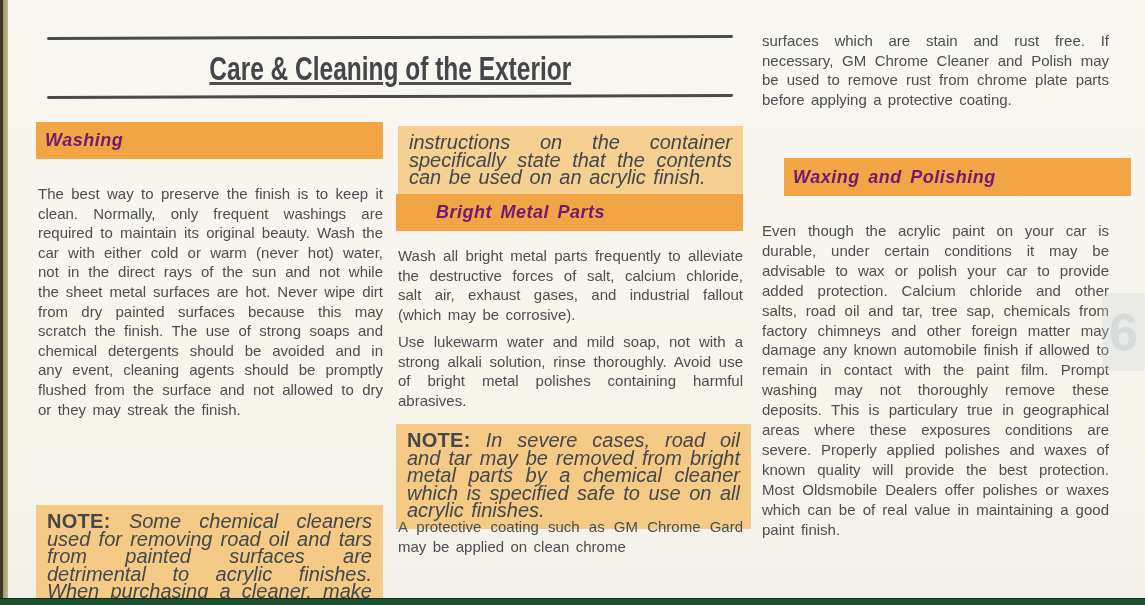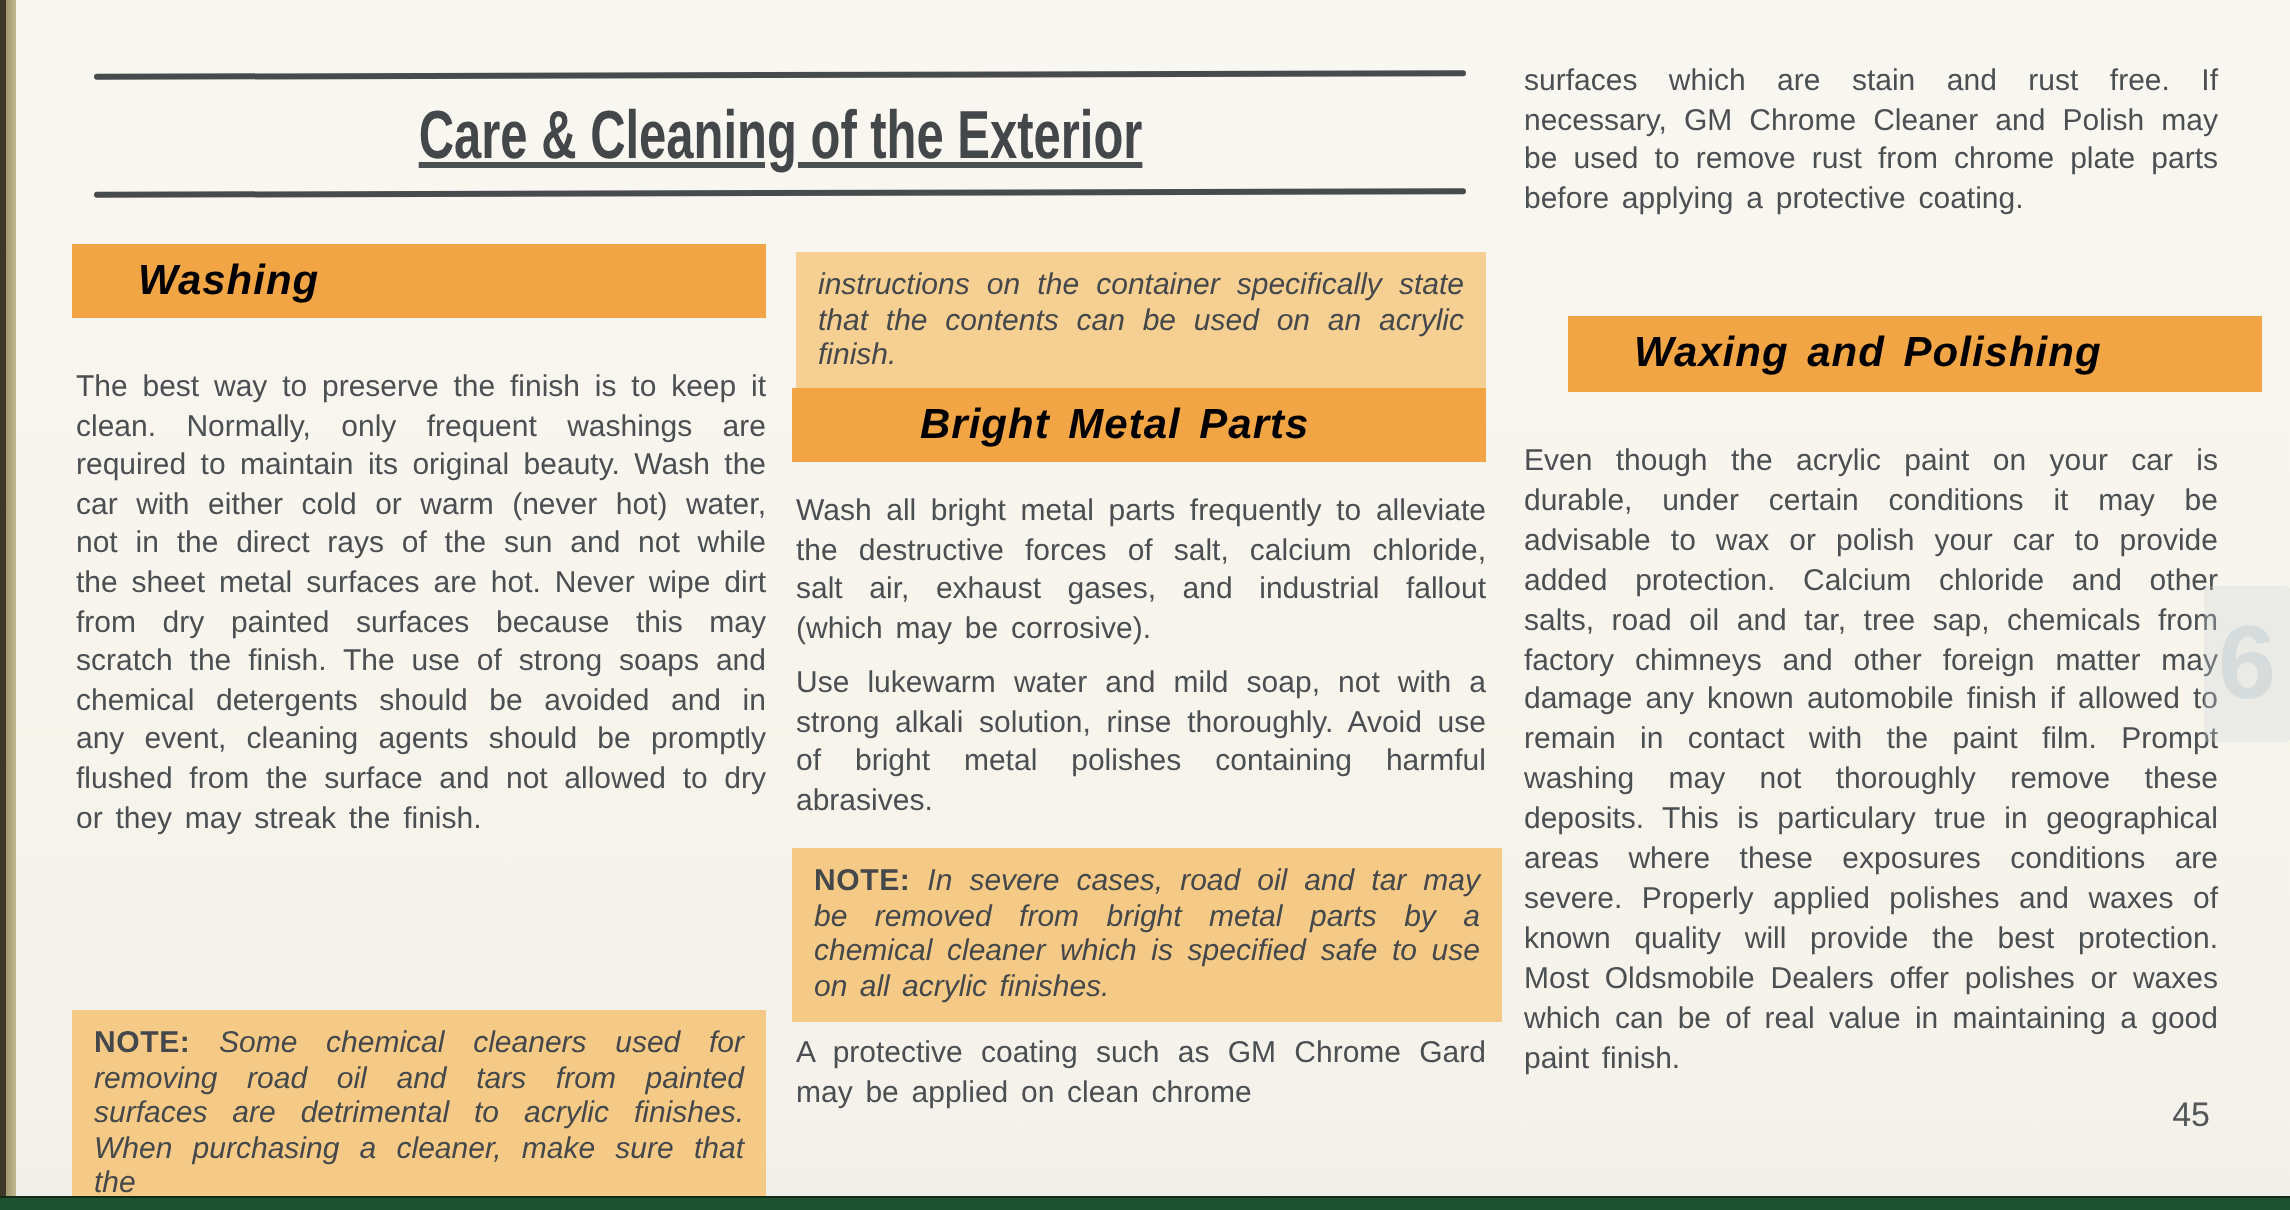--- a/index.html
+++ b/index.html
@@ -42,27 +42,27 @@
   .body-text {
     font-size:15px; line-height:19.6px; text-align: justify;
     word-spacing: 2.2px; color:#4b4f52;
   }
 
   .hbar {
     position:absolute; background:#f2a544; display:flex; align-items:center;
     padding-left:9px;
   }
   .hbar span {
-    font-weight:bold; font-style:italic; font-size:21px; color:#000000;
-    letter-spacing:0.5px; word-spacing:3px;margin-left:24px;
+    font-weight:bold; font-style:italic; font-size:18px; color:#701a75;
+    letter-spacing:0.5px; word-spacing:3px;
   }
 
   .notebox {
     position:absolute; background:#f5ca87; padding:8px 11px 9px 11px;
-    font-size:15px; line-height:17.6px; font-style:italic; color:#44484b;
+    font-size:20px; line-height:17.6px; font-style:italic; color:#44484b;
     text-align: justify; word-spacing:2px;
   }
   .notebox b { font-style:normal; font-weight:bold; letter-spacing:0.3px; }
 
   .page-number {
     position:absolute; left:762px; top:548px; width:345px;
     text-align:right; font-size:17px; color:#53575a; padding-right:2px;
   }
 
   
@@ -117,21 +117,20 @@
   <div class="col body-text" style="left:762px; top:31px; width:347px;">surfaces which are stain and rust free. If necessary, GM Chrome Cleaner and Polish may be used to remove rust from chrome plate parts before applying a protective coating.</div>
 
   <div class="col body-text" style="left:398px; top:517px; width:345px;">A protective coating such as GM Chrome Gard may be applied on clean chrome</div>
 
   <div class="hbar" style="left:784px; top:158px; width:347px; height:38px;">
     <span>Waxing and Polishing</span>
   </div>
 
   <div class="col body-text" style="left:762px; top:221px; width:347px; line-height:19.9px;">Even though the acrylic paint on your car is durable, under certain conditions it may be advisable to wax or polish your car to provide added protection. Calcium chloride and other salts, road oil and tar, tree sap, chemicals from factory chimneys and other foreign matter may damage any known automobile finish if allowed to remain in contact with the paint film. Prompt washing may not thoroughly remove these deposits. This is particulary true in geographical areas where these exposures conditions are severe. Properly applied polishes and waxes of known quality will provide the best protection. Most Oldsmobile Dealers offer polishes or waxes which can be of real value in maintaining a good paint finish.</div>
 
-  <div class="page-number">45</div>
 
   <div class="ghost-tab">
     <span>6</span>
   </div>
 
   <div class="bottom-fade"></div>
   <div class="cover-strip-core"></div>
 
 </div>
 

